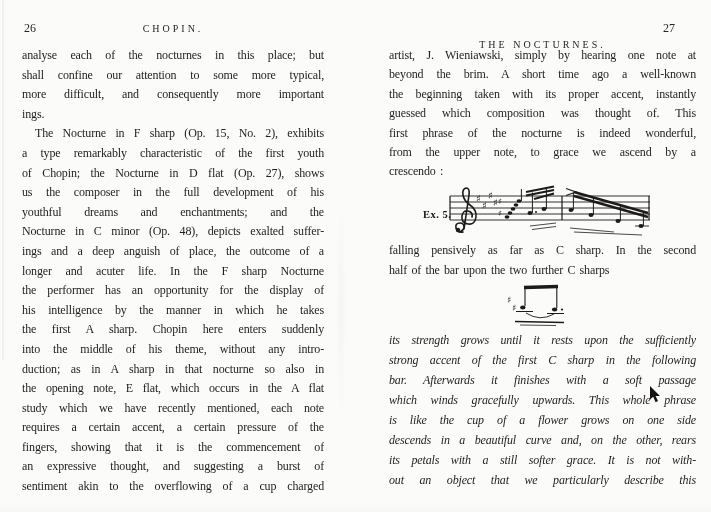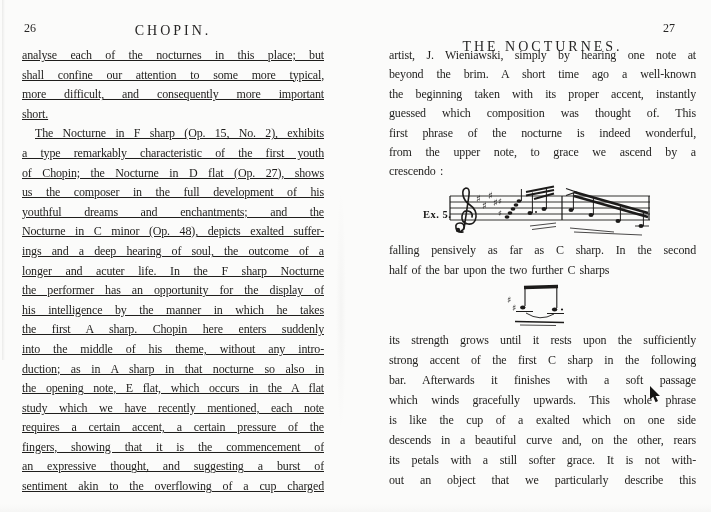--- a/index.html
+++ b/index.html
@@ -12,29 +12,29 @@
   .page-stage{position:absolute;inset:0;}
   
   .edge-shade-left{position:absolute;left:2px;top:0;width:3px;height:360px;
     background:linear-gradient(to right, rgba(90,90,88,0.10), rgba(90,90,88,0));}
   .gutter-shade{position:absolute;left:336px;top:190px;width:10px;height:240px;
     background:radial-gradient(closest-side, rgba(120,120,118,0.05), rgba(120,120,118,0));}
   .bottom-shade{position:absolute;left:0;bottom:0;width:711px;height:8px;
     background:linear-gradient(to bottom, rgba(120,120,118,0), rgba(120,120,118,0.04));}
 
   .pagenum{position:absolute;font-size:12px;color:#262524;}
-  .running-head{position:absolute;font-size:14px;letter-spacing:3px;color:#262524;
+  .running-head{position:absolute;font-size:10px;letter-spacing:3px;color:#262524;
     text-align:center;}
 
   .text-block{position:absolute;font-size:12px;letter-spacing:-0.15px;word-spacing:1.5px;}
   .tline{white-space:nowrap;overflow:hidden;text-align:justify;text-align-last:justify;}
   .tline.nj{text-align-last:left;}
   .tline.ind{text-indent:13px;}
 
-  .lh-left .tline{height:19.6px;line-height:19.6px;text-decoration:underline;}
+  .lh-left .tline{height:19.6px;line-height:19.6px;}
   .lh-a .tline{height:19.4px;line-height:19.4px;}
   .lh-b .tline{height:19.5px;line-height:19.5px;}
   .lh-c .tline{height:20px;line-height:20px;}
 
   .ex-label{position:absolute;font-weight:bold;font-size:10.5px;letter-spacing:0.5px;color:#161514;}
   .music{position:absolute;}
   .music svg{display:block;}
   .ink{stroke:#1c1b1a;}
   .inkfill{fill:#1c1b1a;}
   .mtext{font-family:"DejaVu Sans",sans-serif;fill:#1c1b1a;}
@@ -50,28 +50,28 @@
   <div class="gutter-shade"></div>
   <div class="bottom-shade"></div>
 
   <div>
     <div class="pagenum" style="left:24px;top:21px;">26</div>
     <div class="running-head" style="left:22px;top:23px;width:302px;">CHOPIN.</div>
     <div class="text-block lh-left" style="left:22px;top:46px;width:302px;">
         <div class="tline">analyse each of the nocturnes in this place; but</div>
         <div class="tline">shall confine our attention to some more typical,</div>
         <div class="tline">more difficult, and consequently more important</div>
-        <div class="tline nj">short.</div>
+        <div class="tline nj">ings.</div>
         <div class="tline ind">The Nocturne in F sharp (Op. 15, No. 2), exhibits</div>
         <div class="tline">a type remarkably characteristic of the first youth</div>
         <div class="tline">of Chopin; the Nocturne in D flat (Op. 27), shows</div>
         <div class="tline">us the composer in the full development of his</div>
         <div class="tline">youthful dreams and enchantments; and the</div>
         <div class="tline">Nocturne in C minor (Op. 48), depicts exalted suffer-</div>
-        <div class="tline">ings and a deep hearing of soul, the outcome of a</div>
+        <div class="tline">ings and a deep anguish of place, the outcome of a</div>
         <div class="tline">longer and acuter life.  In the F sharp Nocturne</div>
         <div class="tline">the performer has an opportunity for the display of</div>
         <div class="tline">his intelligence by the manner in which he takes</div>
         <div class="tline">the first A sharp.  Chopin here enters suddenly</div>
         <div class="tline">into the middle of his theme, without any intro-</div>
         <div class="tline">duction; as in A sharp in that nocturne so also in</div>
         <div class="tline">the opening note, E flat, which occurs in the A flat</div>
         <div class="tline">study which we have recently mentioned, each note</div>
         <div class="tline">requires a certain accent, a certain pressure of the</div>
         <div class="tline">fingers, showing that it is the commencement of</div>
@@ -180,26 +180,26 @@
         <ellipse class="inkfill" cx="48.6" cy="28.5" rx="2.7" ry="2"></ellipse>
         <circle class="inkfill" cx="56" cy="28.5" r="1.1"></circle>
         <line class="ink" x1="10" y1="30.5" x2="27" y2="30.5" stroke-width="1"></line>
         <line class="ink" x1="41" y1="32.5" x2="58" y2="32.5" stroke-width="1"></line>
         <path class="ink" fill="none" stroke-width="0.9" d="M20,32 Q34,41 48,33"></path>
         <line class="ink" x1="9" y1="40.5" x2="58" y2="41.5" stroke-width="1.6"></line>
         <line class="ink" x1="14" y1="44" x2="50" y2="44.5" stroke-width="0.8"></line>
       </svg>
     </div>
 
-    <div class="text-block lh-c" style="left:389px;top:330px;width:307px;">
+    <div class="text-block lh-c" style="left:389px;top:330px;width:307px;font-style:italic;">
         <div class="tline">its strength grows until it rests upon the sufficiently</div>
         <div class="tline">strong accent of the first C sharp in the following</div>
         <div class="tline">bar.  Afterwards it finishes with a soft passage</div>
         <div class="tline">which winds gracefully upwards.  This whole phrase</div>
-        <div class="tline">is like the cup of a exalted which on one side</div>
+        <div class="tline">is like the cup of a flower grows on one side</div>
         <div class="tline">descends in a beautiful curve and, on the other, rears</div>
         <div class="tline">its petals with a still softer grace.  It is not with-</div>
         <div class="tline">out an object that we particularly describe this</div>
       </div>
   </div>
 
   <div class="cursor">
     <svg width="12" height="17" viewBox="0 0 12 17">
       <path d="M1,0 L1,13.5 L4.2,10.8 L6.6,16.2 L9,15.1 L6.6,9.9 L11,9.9 Z" fill="#151413"></path>
     </svg>

